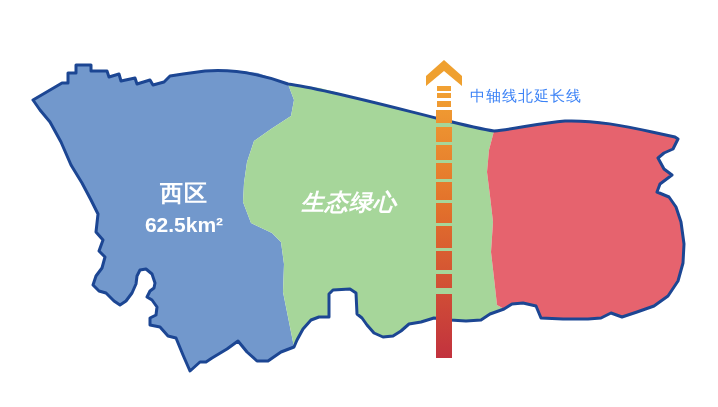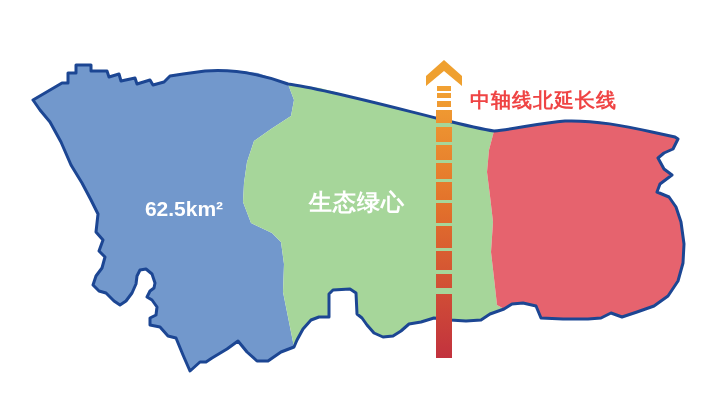--- a/index.html
+++ b/index.html
@@ -18,23 +18,23 @@
     color:#ffffff;
     font-weight:bold;
     white-space:nowrap;
     line-height:1;
   }
   .region-name{font-size:23px;margin-bottom:9px;letter-spacing:1px;}
   .region-area{font-size:21px;}
   .axis-label{
     position:absolute;
     left:470px;top:87px;
-    font-size:20px;
-    font-weight:bold;
-    color:#ef4444;
+    font-size:15px;
+    font-weight:normal;
+    color:#3b82f6;
     white-space:nowrap;
     letter-spacing:1px;
   }
 </style>
 </head>
 <body>
 
 <div class="stage">
 
   <svg width="718" height="407" viewBox="0 0 718 407">
@@ -84,23 +84,24 @@
       <rect x="436" y="203" width="16" height="20" fill="url(#axisGrad)"></rect>
       <rect x="436" y="226" width="16" height="22" fill="url(#axisGrad)"></rect>
       <rect x="436" y="251" width="16" height="19" fill="url(#axisGrad)"></rect>
       <rect x="436" y="274" width="16" height="14" fill="url(#axisGrad)"></rect>
       <rect x="436" y="294" width="16" height="64" fill="url(#axisGrad)"></rect>
       <polygon points="444,60 462,76 462,86 444,71 426,86 426,76" fill="#efa02f"></polygon>
     </g>
   </svg>
 
   <div class="region-label" style="left:184px;top:208px;">
+    <div class="region-name">西区</div>
     <div class="region-area">62.5km²</div>
   </div>
 
-  <div class="region-label" style="left:357px;top:207px;">
+  <div class="region-label" style="left:349px;top:207px;font-style:italic;">
     <div class="region-name">生态绿心</div>
   </div>
 
 
   <div class="axis-label">中轴线北延长线</div>
 
 </div>
 
 </body></html>

